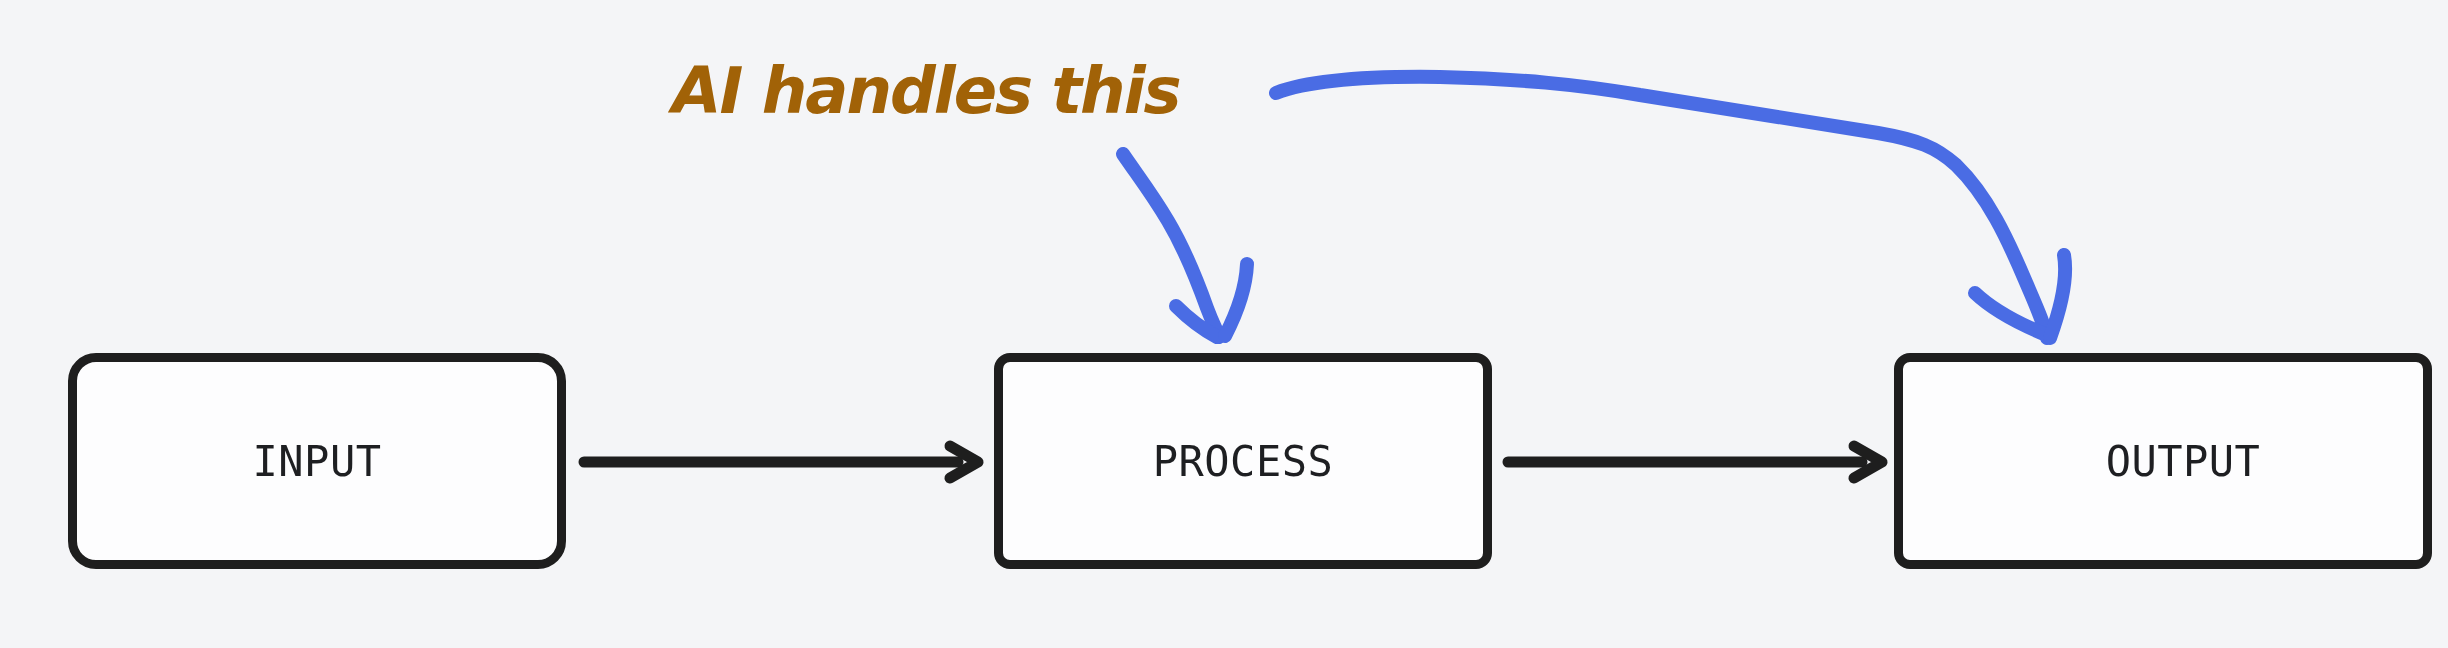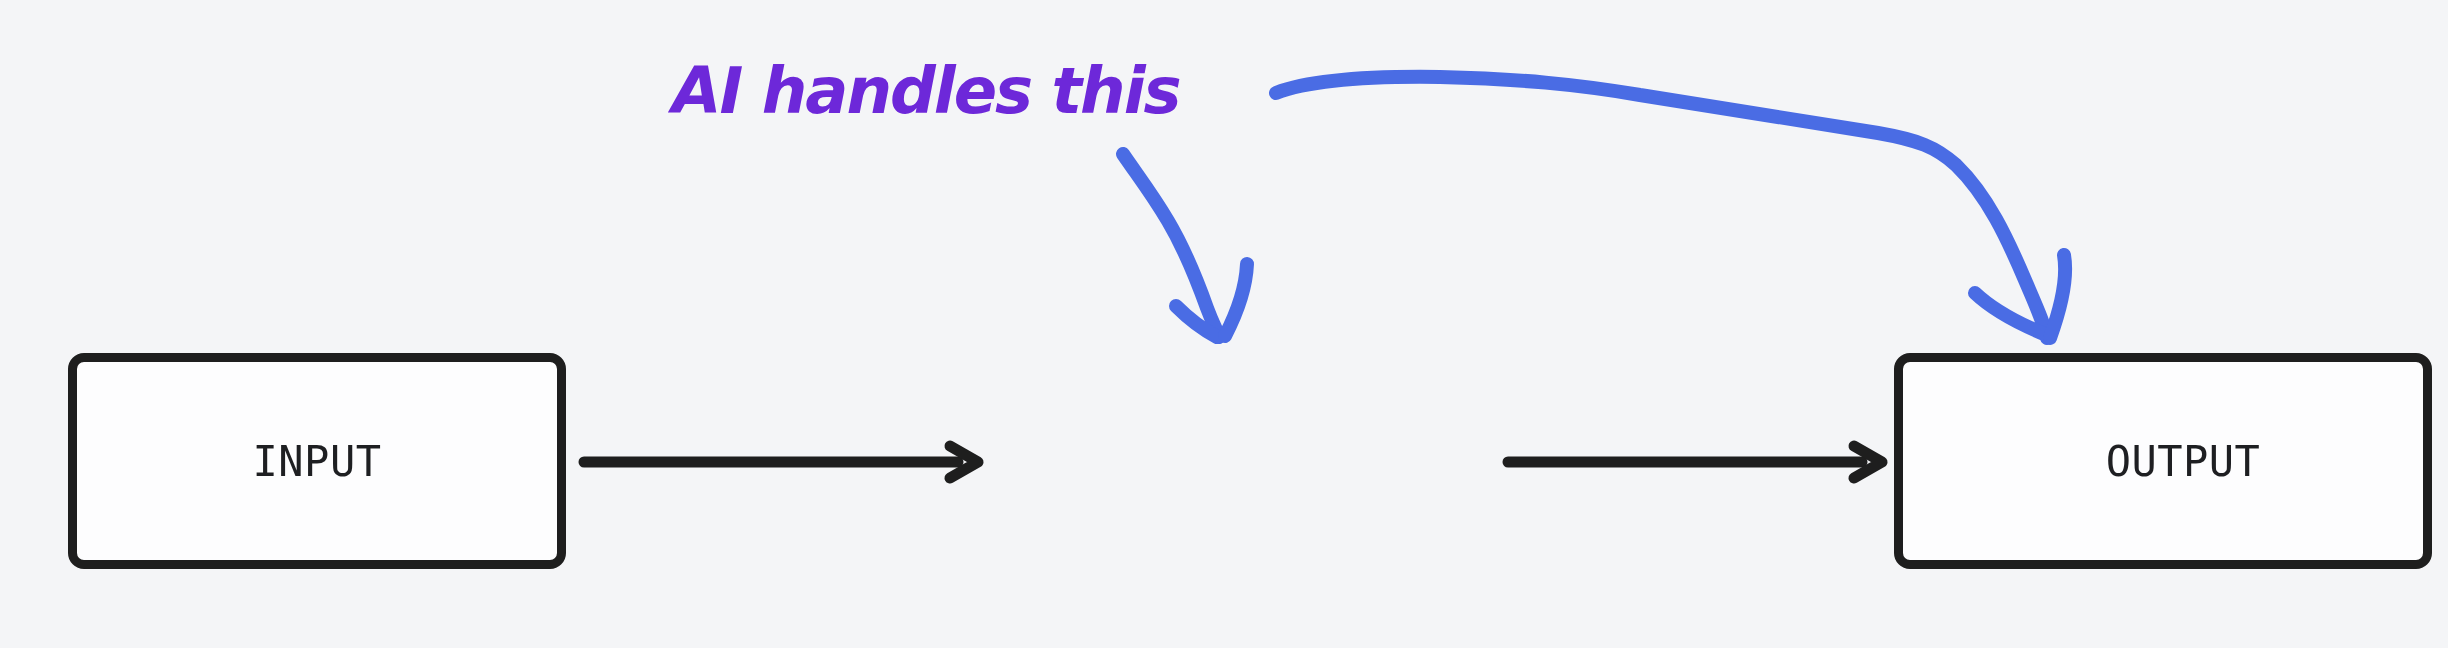--- a/index.html
+++ b/index.html
@@ -29,53 +29,56 @@
     align-items: center;
     justify-content: center;
   }
   .node .label {
     font-family: "DejaVu Sans Mono", "Liberation Mono", monospace;
     font-size: 42px;
     letter-spacing: 0.5px;
     color: #1e1f22;
     white-space: nowrap;
   }
-  #node-input   { left: 68px;  }
+  #node-input   { left: 68px; border-radius: 28px;  }
   #node-process { left: 994px; }
   #node-output  { left: 1894px; padding-left: 40px;}
   .annotation-text {
     position: absolute;
     left: 672px;
     top: 54px;
     font-family: "DejaVu Sans", sans-serif;
     font-style: italic;
     font-weight: bold;
     font-size: 64px;
     letter-spacing: -2px;
-    color: #6d28d9;
+    color: #a16207;
     white-space: nowrap;
   }
   svg.ink {
     position: absolute;
     left: 0;
     top: 0;
     width: 2448px;
     height: 648px;
     pointer-events: none;
   }
 </style>
 </head>
 <body>
 
 <div class="stage">
 
   <div class="node" id="node-input">
     <span class="label">INPUT</span>
   </div>
 
+  <div class="node" id="node-process">
+    <span class="label">PROCESS</span>
+  </div>
 
   <div class="node" id="node-output">
     <span class="label">OUTPUT</span>
   </div>
 
   <div class="annotation-text">AI handles this</div>
 
   <svg class="ink" viewBox="0 0 2448 648">
 
     <g fill="none" stroke="#1e1e1e" stroke-width="11" stroke-linecap="round" stroke-linejoin="round">

